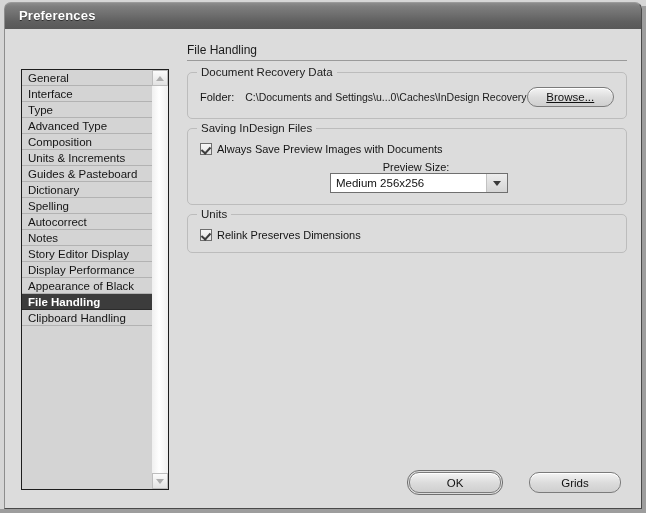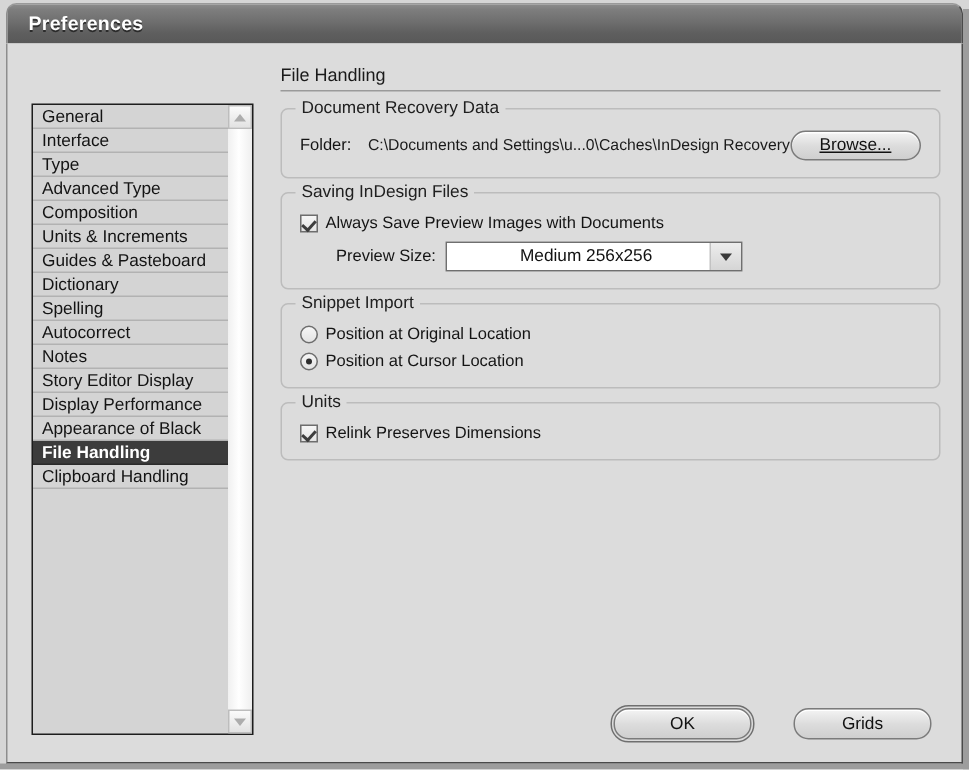--- a/index.html
+++ b/index.html
@@ -253,32 +253,31 @@
   .radio.checked:after {
     content: "";
     position: absolute;
     left: 3px; top: 3px;
     width: 4px; height: 4px;
     border-radius: 50%;
     background: #2d2d2d;
   }
 
   
-  .sel-row { margin-left: 24px; }
+  .sel-row { margin-left: 24px; flex-direction: column; }
   .sel-label { margin-right: 6px; }
   .select {
     position: relative;
-    width: 198px;
+    width: 178px;
     height: 20px;
     box-sizing: border-box;
     border: 1px solid #6f6f6f;
     background: #ffffff;
     display: flex;
     align-items: center;
-    padding-left: 44px;
   }
   .select-value {
     font-size: 11.5px;
     color: #111111;
     padding-left: 5px;
     flex: 1;
     white-space: nowrap;
     overflow: hidden;
   }
   .select-btn {
@@ -384,31 +383,20 @@
           <span class="lbl sel-label">Preview Size:</span>
           <div class="select">
             <span class="select-value">Medium 256x256</span>
             <span class="select-btn">
               <span class="chev"></span>
             </span>
           </div>
         </div>
       </div>
 
-      <div class="group">
-        <div class="group-legend">Snippet Import</div>
-        <div class="row">
-          <span class="radio"></span>
-          <span class="lbl">Position at Original Location</span>
-        </div>
-        <div class="row">
-          <span class="radio checked"></span>
-          <span class="lbl">Position at Cursor Location</span>
-        </div>
-      </div>
 
 
       <div class="group">
         <div class="group-legend">Units</div>
         <div class="row">
           <span class="cbox checked"></span>
           <span class="lbl">Relink Preserves Dimensions</span>
         </div>
       </div>
 

